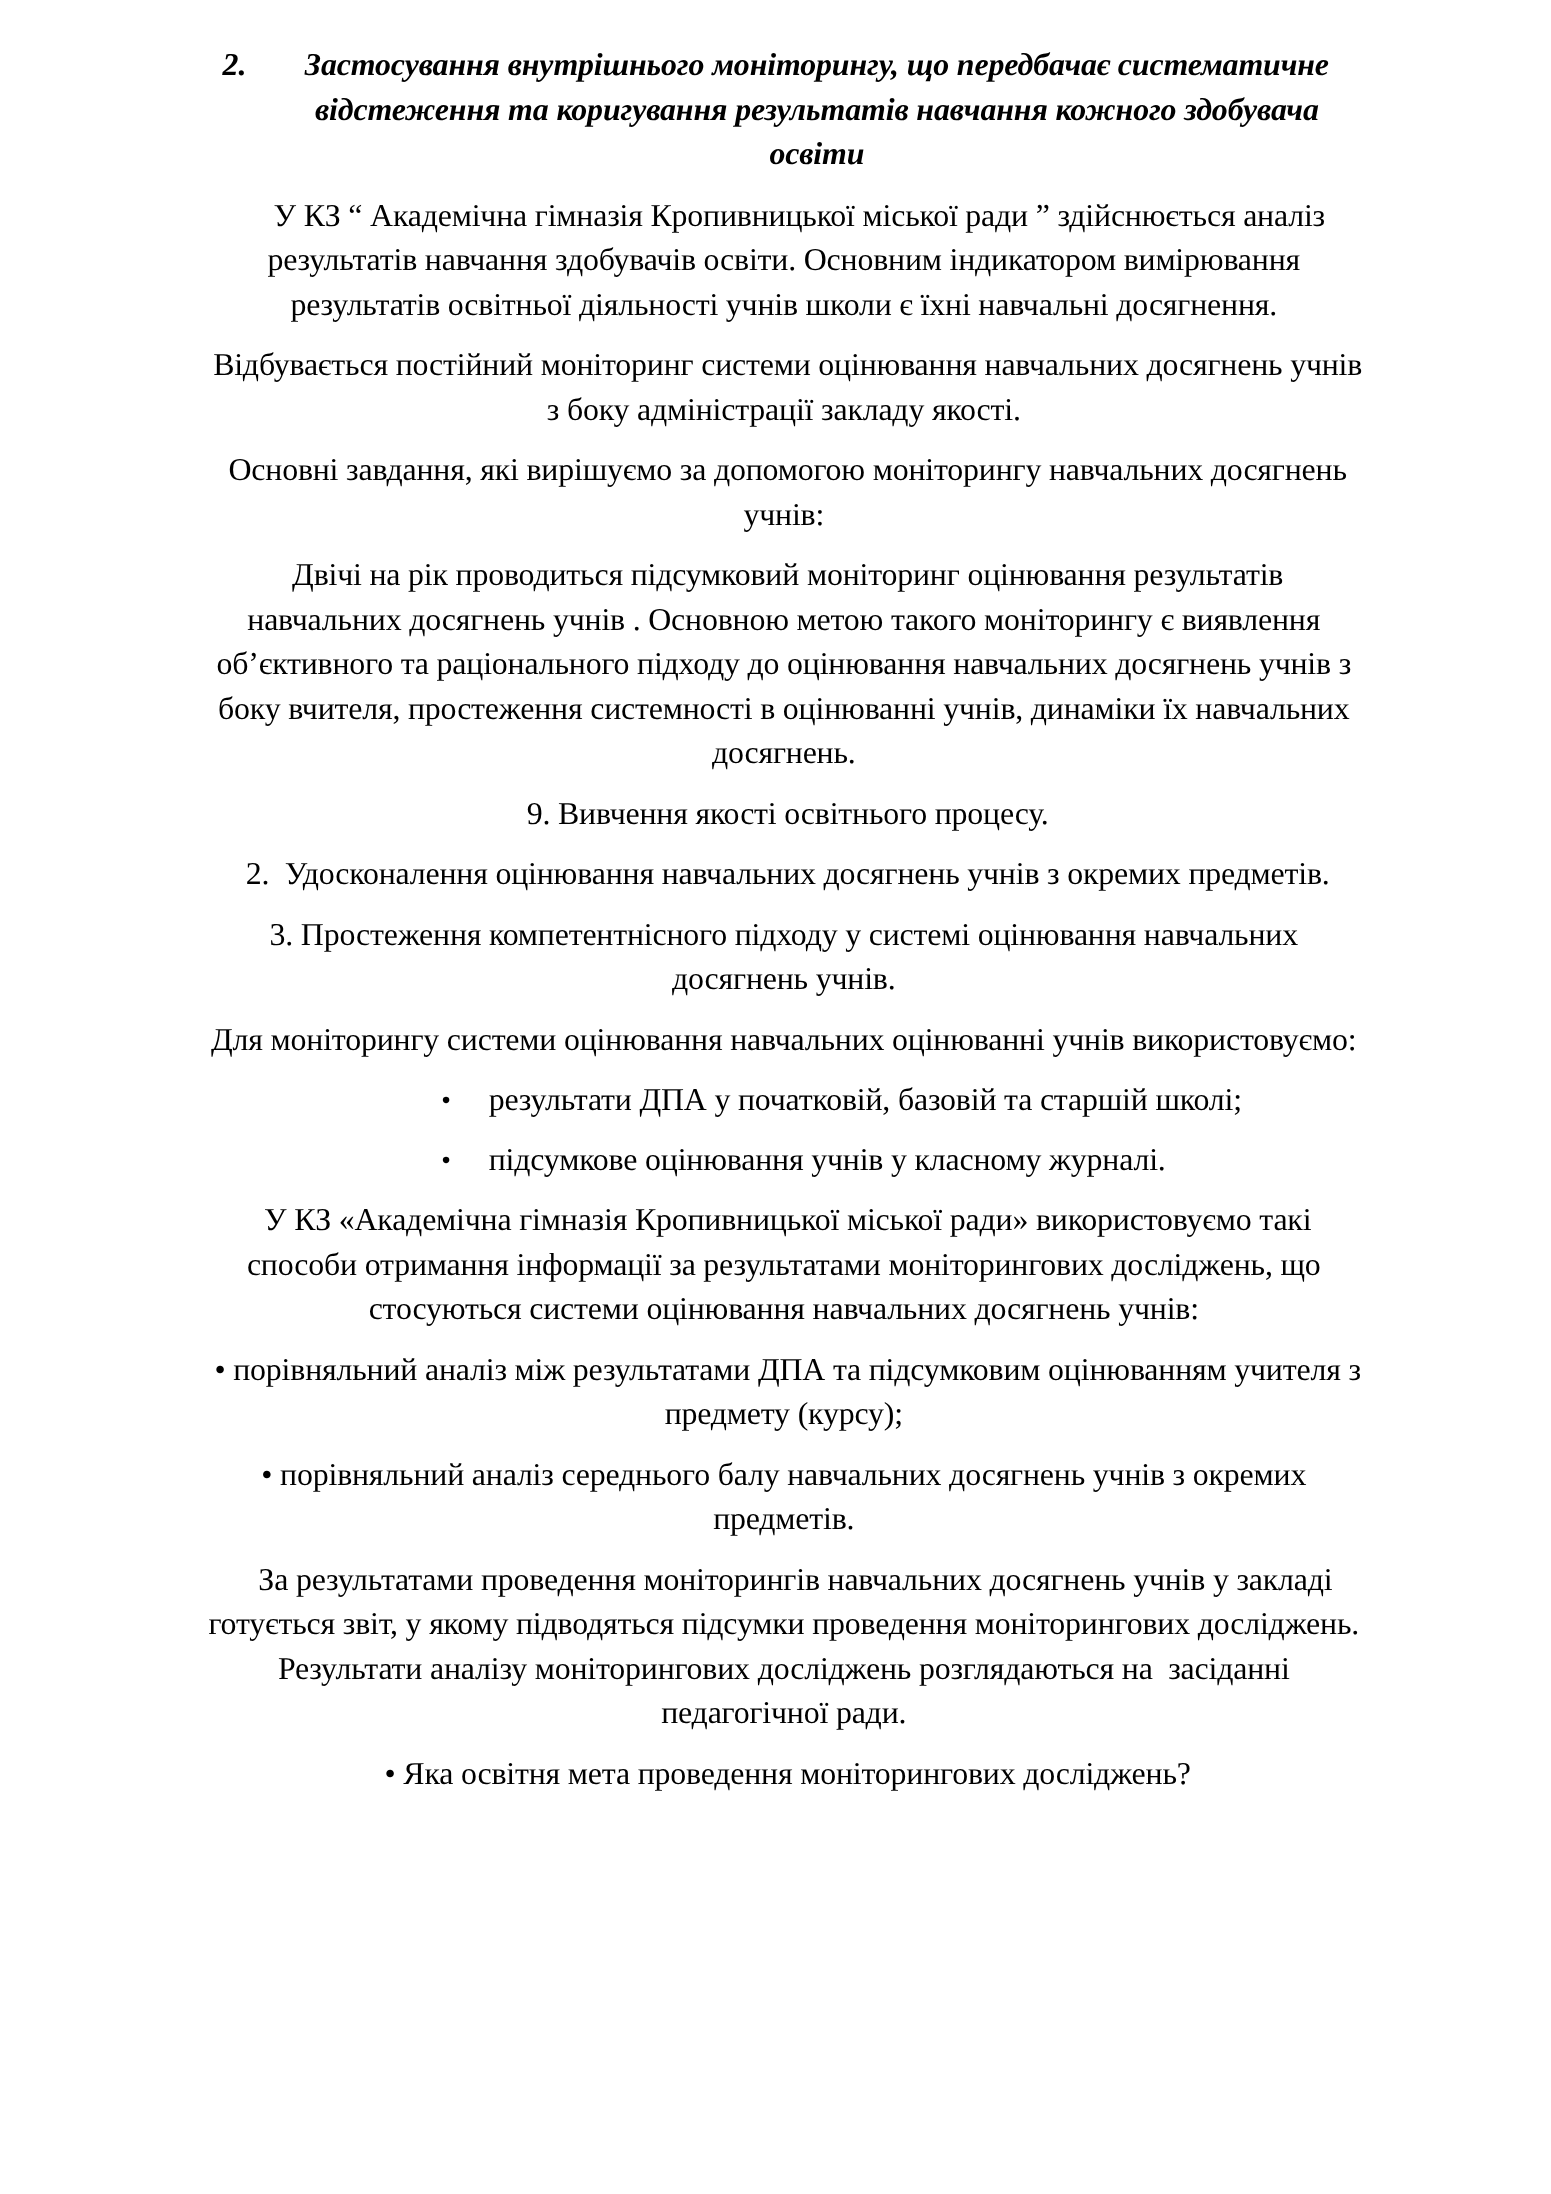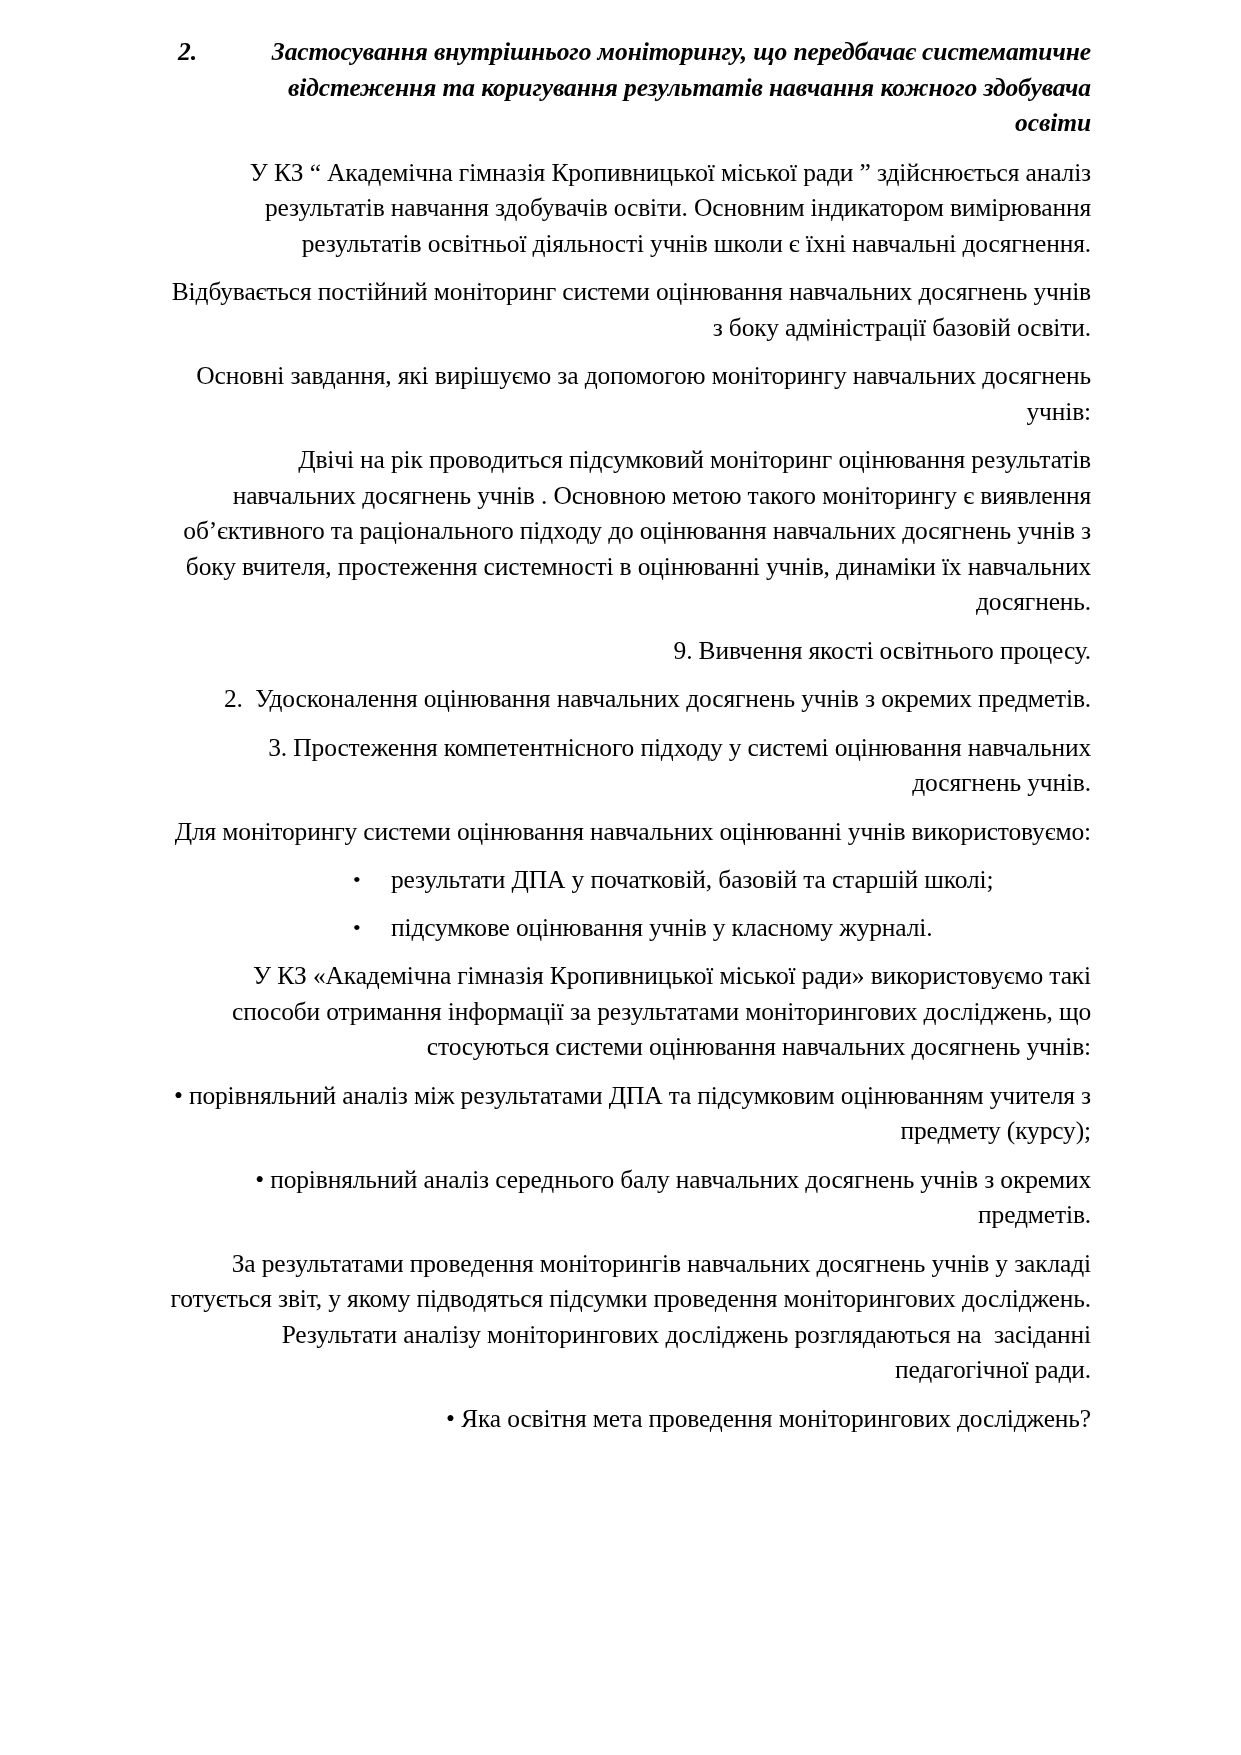--- a/index.html
+++ b/index.html
@@ -41,30 +41,30 @@
     width: 38px;
     flex: 0 0 38px;
     letter-spacing: 0px;
   }
   .heading-text {
     font-style: italic;
     font-weight: bold;
     font-size: 25.5px;
     line-height: 35.5px;
     flex: 1 1 auto;
-    text-align: right;
+    text-align: center;
     letter-spacing: -0.1px;
   }
 
   
   p.para {
     margin: 0 0 13px 0;
     font-size: 25.5px;
     line-height: 35.5px;
-    text-align: right;
+    text-align: center;
     letter-spacing: -0.15px;
     white-space: pre-wrap;
   }
 
   
   ul.bullets {
     margin: 0 0 13px 0;
     padding: 0 0 0 228px;
     list-style: none;
   }
@@ -99,21 +99,21 @@
 <div class="page">
   <div class="doc-body">
 
     <div class="heading-item">
       <span class="heading-num">2.</span>
       <span class="heading-text">Застосування внутрішнього моніторингу, що передбачає систематичне відстеження та коригування результатів навчання кожного здобувача освіти</span>
     </div>
 
     <p class="para">    У КЗ “ Академічна гімназія Кропивницької міської ради ” здійснюється аналіз результатів навчання здобувачів освіти. Основним індикатором вимірювання результатів освітньої діяльності учнів школи є їхні навчальні досягнення.</p>
 
-    <p class="para"> Відбувається постійний моніторинг системи оцінювання навчальних досягнень учнів з боку адміністрації базовій освіти.</p>
+    <p class="para"> Відбувається постійний моніторинг системи оцінювання навчальних досягнень учнів з боку адміністрації закладу якості.</p>
 
     <p class="para"> Основні завдання, які вирішуємо за допомогою моніторингу навчальних досягнень учнів:</p>
 
     <p class="para"> Двічі на рік проводиться підсумковий моніторинг оцінювання результатів навчальних досягнень учнів . Основною метою такого моніторингу є виявлення об’єктивного та раціонального підходу до оцінювання навчальних досягнень учнів з боку вчителя, простеження системності в оцінюванні учнів, динаміки їх навчальних досягнень.</p>
 
     <p class="para"> 9. Вивчення якості освітнього процесу.</p>
 
     <p class="para"> 2.  Удосконалення оцінювання навчальних досягнень учнів з окремих предметів.</p>
 
     <p class="para">3. Простеження компетентнісного підходу у системі оцінювання навчальних досягнень учнів.</p>

